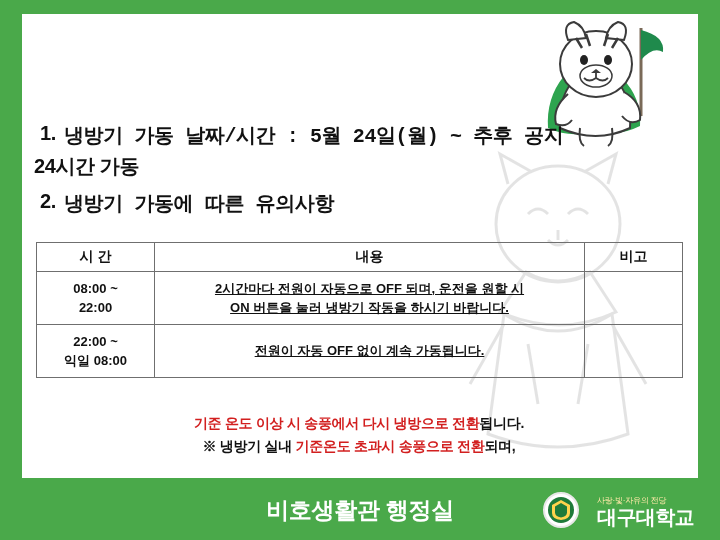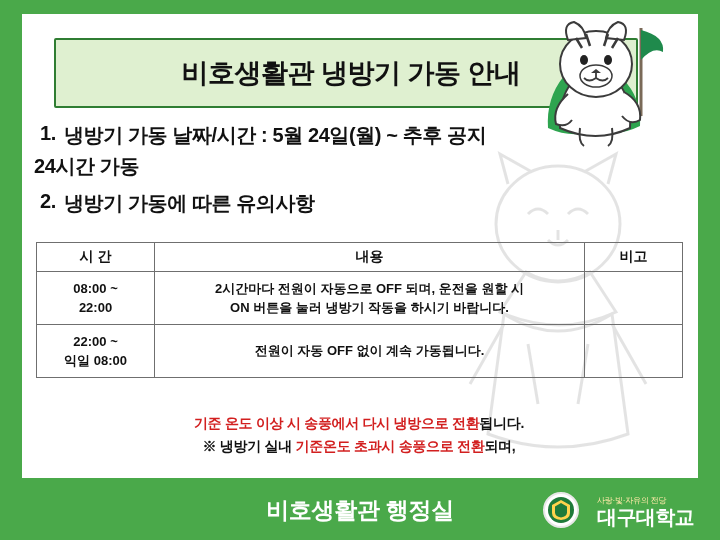--- a/index.html
+++ b/index.html
@@ -110,21 +110,21 @@
     margin-bottom: 4px;
     letter-spacing: -0.4px;
   }
   .li .num {
     width: 30px;
     flex: 0 0 30px;
     text-align: left;
     padding-left: 6px;
     box-sizing: border-box;
   }
-  .li .txt { flex: 1; }
+  .li .txt { flex: 1; font-family: Liberation Mono, monospace; }
   .sub-line {
     font-size: 20px;
     font-weight: bold;
     color: #111111;
     margin: 2px 0 10px 0;
     padding-right: 80px;
     letter-spacing: -0.4px;
   }
 
   
@@ -158,20 +158,21 @@
   }
   td.time-cell {
     font-size: 13px;
     font-weight: bold;
     height: 50px;
   }
   td.content-cell {
     font-size: 13.5px;
     font-weight: bold;
     padding: 4px 6px;
+    text-decoration: underline;
   }
   td.note-cell { }
   .col-time { width: 118px; }
   .col-content { width: 430px; }
   .col-note { width: 98px; }
 
   
   .footnote {
     position: absolute;
     left: 14px;
@@ -257,23 +258,20 @@
         <path d="M160 70 q10 -10 20 0"></path>
         <path d="M140 96 q10 10 20 0"></path>
         <path d="M150 86 l0 10"></path>
         <path d="M118 128 q32 18 64 0 l26 40 q-56 26 -116 0 z"></path>
         <path d="M96 170 q54 34 108 0 l16 120 q-70 26 -140 0 z"></path>
         <path d="M120 200 l10 60 M180 200 l-10 60"></path>
         <path d="M96 180 l-34 60 M204 180 l34 60"></path>
       </g>
     </svg>
 
-    <div class="title-band">
-      <span class="title-text">비호생활관 냉방기 가동 안내</span>
-    </div>
 
     <svg class="mascot" viewBox="0 0 150 136">
 
       <g>
         <path d="M121 8 L121 96" stroke="#7a6a58" stroke-width="3" fill="none"></path>
         <path d="M121 10 q24 6 22 22 q-10 -6 -22 8 z" fill="#1f8a4c"></path>
       </g>
 
       <path d="M44 56 q-18 22 -16 52 q22 10 42 4 q-18 -30 -10 -56 z" fill="#2ea44f"></path>
       <path d="M102 58 q20 20 18 48 q-20 10 -38 6 q16 -30 10 -54 z" fill="#2ea44f"></path>

